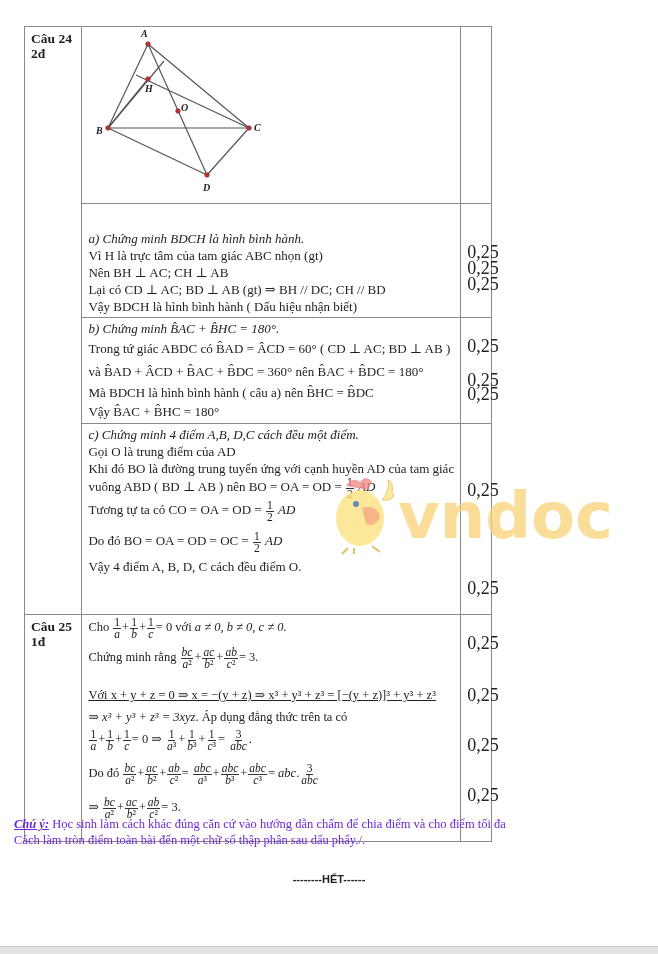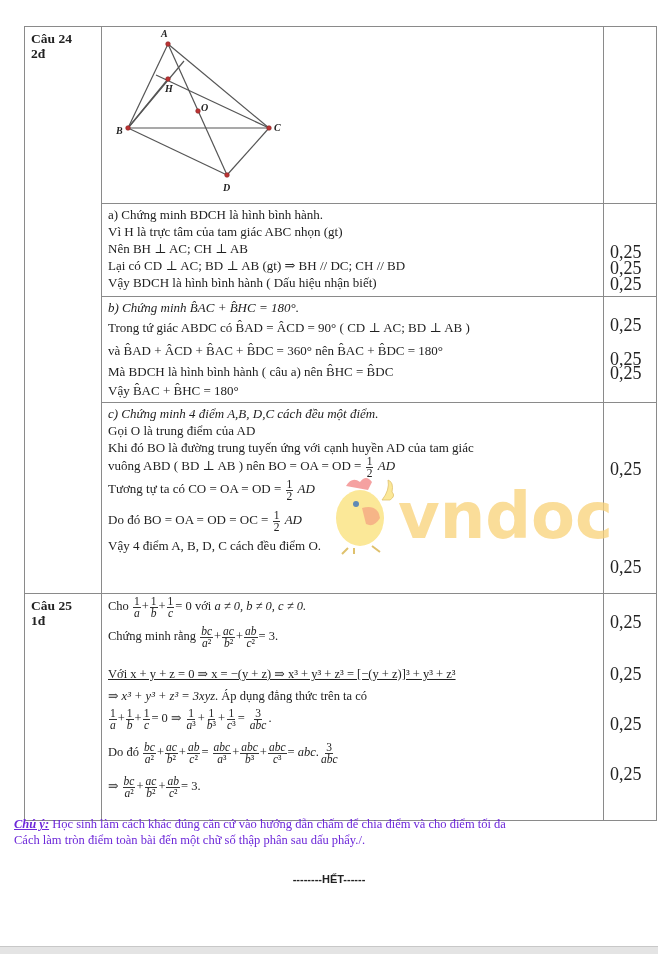--- a/index.html
+++ b/index.html
@@ -1,20 +1,20 @@
 <!DOCTYPE html>
 <html><head>
 <meta charset="utf-8">
 <style>
   html, body { margin:0; padding:0; background:#ffffff; }
   body { width:658px; height:954px; position:relative; overflow:hidden;
          font-family:"Liberation Serif","DejaVu Serif",serif; color:#222; font-size:13px; }
   .page { position:absolute; left:0; top:0; width:658px; height:946px; background:#fff; }
   .bottom-bar { position:absolute; left:0; top:946px; width:658px; height:8px; background:#e4e4e4; border-top:1px solid #c8c8c8; }
-  table.grid { position:absolute; left:24px; top:26px; width:633px; border-collapse:collapse; }
+  table.grid { position:absolute; left:24px; top:26px; width:468px; border-collapse:collapse; }
   table.grid td { border:1px solid #8a8a8a; vertical-align:top; padding:0; }
   td.qcell { width:70px; padding:4px 0 0 6px !important; font-weight:bold; font-size:13.5px; line-height:15px; }
   td.pcell { width:52px; font-size:18px; }
   td.ccell { padding:2px 6px !important; }
   .ln { line-height:17px; white-space:nowrap; }
   i { font-style:italic; }
   .frac { display:inline-flex; flex-direction:column; align-items:center; vertical-align:middle; font-size:11.5px; line-height:11px; margin:0 1px; }
   .frac .num { border-bottom:1px solid #333; padding:0 1px; }
   .frac .den { padding:0 1px; }
   .pt { position:absolute; left:6px; }
@@ -65,37 +65,37 @@
           <text x="266" y="132">C</text>
           <text x="215" y="192">D</text>
         </g>
       </svg>
     </td>
     <td class="pcell"></td>
   </tr>
 
   <tr>
     <td class="ccell" style="height:88px;">
-      <div class="ln" style="">a) Chứng minh BDCH là hình bình hành.</div>
+      <div class="ln" style="font-style:italic;margin-top:24px;">a) Chứng minh BDCH là hình bình hành.</div>
       <div class="ln">Vì H là trực tâm của tam giác ABC nhọn (gt)</div>
       <div class="ln">Nên BH ⊥ AC; CH ⊥ AB</div>
       <div class="ln">Lại có CD ⊥ AC; BD ⊥ AB (gt) ⇒ BH // DC; CH // BD</div>
       <div class="ln">Vậy BDCH là hình bình hành ( Dấu hiệu nhận biết)</div>
     </td>
     <td class="pcell" style="position:relative;">
       <div class="pt" style="top:38px;">0,25</div>
       <div class="pt" style="top:54px;">0,25</div>
       <div class="pt" style="top:70px;">0,25</div>
     </td>
   </tr>
 
   <tr>
     <td class="ccell" style="height:101px;">
       <div class="ln" style="font-style:italic;">b) Chứng minh B̂AC + B̂HC = 180°.</div>
-      <div class="ln" style="line-height:23px;">Trong tứ giác ABDC có B̂AD = ÂCD = 90° ( CD ⊥ AC; BD ⊥ AB )</div>
+      <div class="ln" style="line-height:23px;">Trong tứ giác ABDC có B̂AD = ÂCD = 60° ( CD ⊥ AC; BD ⊥ AB )</div>
       <div class="ln" style="line-height:23px;">và B̂AD + ÂCD + B̂AC + B̂DC = 360° nên B̂AC + B̂DC = 180°</div>
       <div class="ln" style="line-height:20px;">Mà BDCH là hình bình hành ( câu a) nên B̂HC = B̂DC</div>
       <div class="ln">Vậy  B̂AC + B̂HC = 180°</div>
     </td>
     <td class="pcell" style="position:relative;">
       <div class="pt" style="top:18px;">0,25</div>
       <div class="pt" style="top:52px;">0,25</div>
       <div class="pt" style="top:66px;">0,25</div>
     </td>
   </tr>

